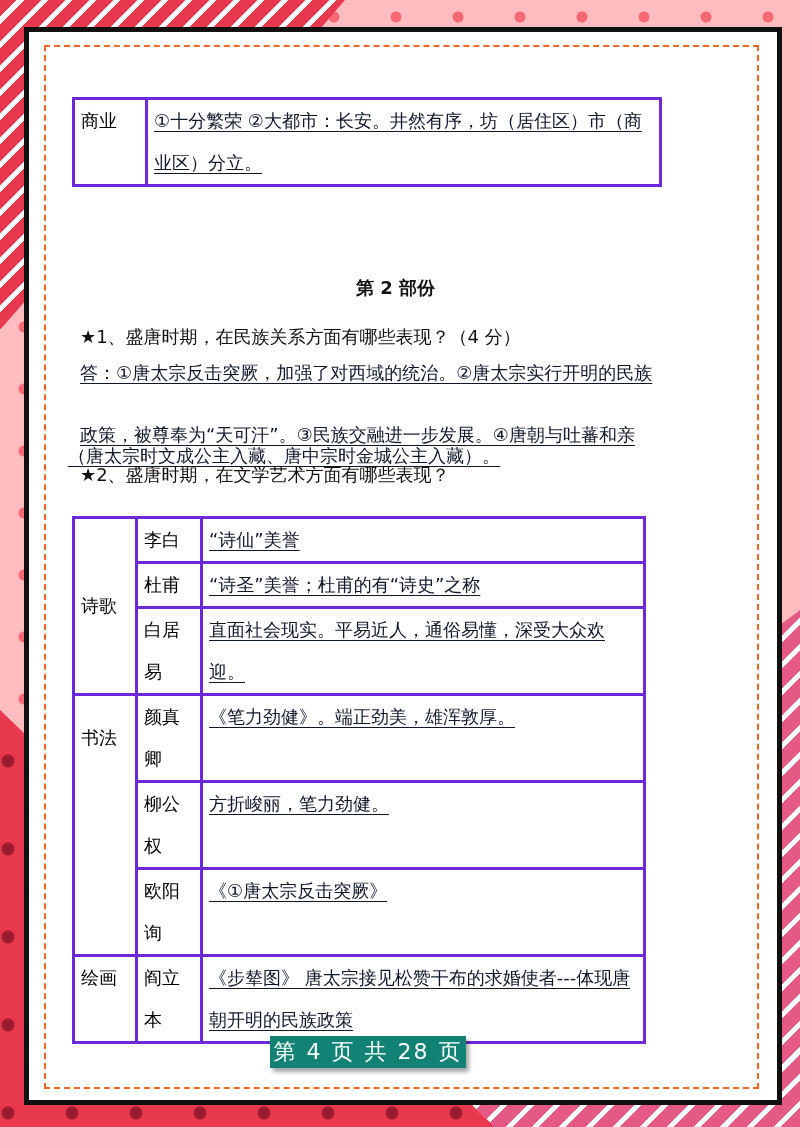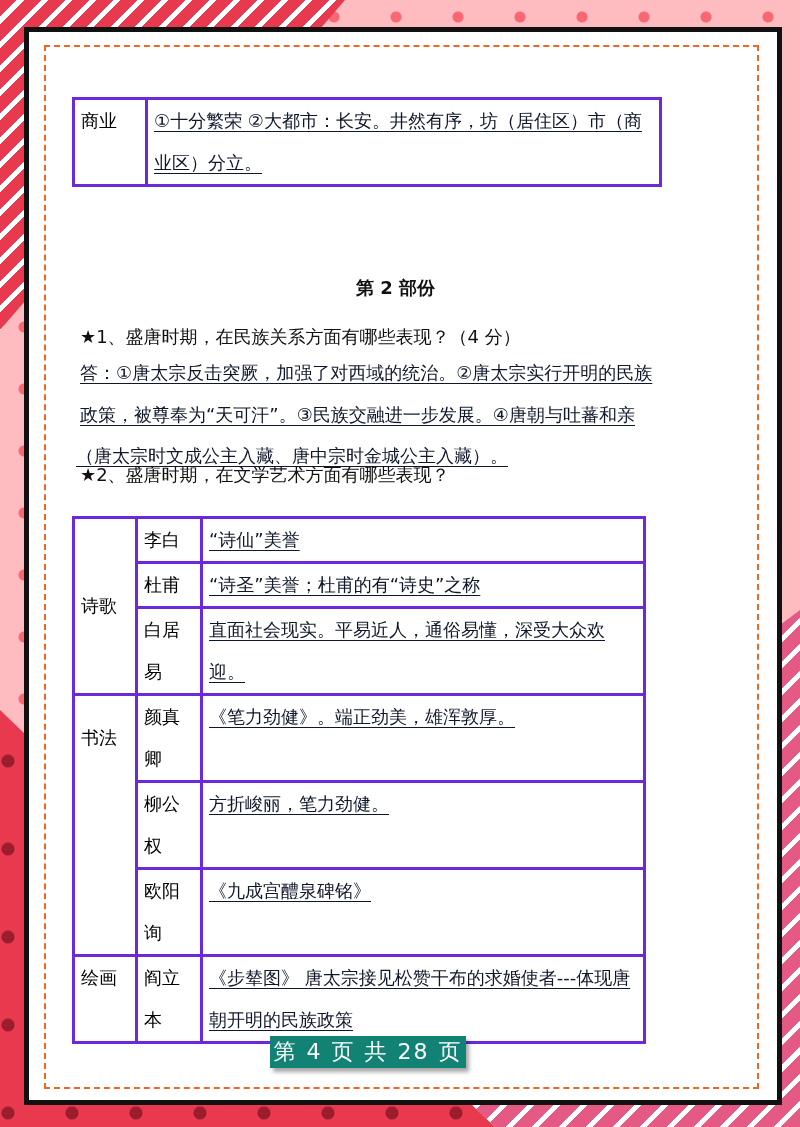--- a/index.html
+++ b/index.html
@@ -49,22 +49,22 @@
       <div class="red">①十分繁荣 ②大都市：长安。井然有序，坊（居住区）市（商</div>
       <div class="red" style="display:inline-block;">业区）分立。</div>
     </td>
   </tr>
 </tbody>
   </table>
 
 <div class="txt title" style="left:356px; top:276px;">第 2 部份</div>
 <div class="txt" style="left:80px; top:318px;margin-top:7px;">★1、盛唐时期，在民族关系方面有哪些表现？（4 分）</div>
 <div class="txt red" style="left:80px; top:361px;">答：①唐太宗反击突厥，加强了对西域的统治。②唐太宗实行开明的民族</div>
-<div class="txt red" style="left:80px; top:403px;">政策，被尊奉为“天可汗”。③民族交融进一步发展。④唐朝与吐蕃和亲</div>
-<div class="txt red" style="left:76px; top:444px;">（唐太宗时文成公主入藏、唐中宗时金城公主入藏）。</div>
+<div class="txt red" style="left:80px; top:423px;">政策，被尊奉为“天可汗”。③民族交融进一步发展。④唐朝与吐蕃和亲</div>
+<div class="txt red" style="left:68px; top:444px;">（唐太宗时文成公主入藏、唐中宗时金城公主入藏）。</div>
 <div class="txt" style="left:80px; top:463px;">★2、盛唐时期，在文学艺术方面有哪些表现？</div>
 
 <table style="left:72px; top:516px; width:574px;">
   <tbody>
       <tr style="height:42px;">
     <td class="mid" rowspan="3" style="width:48px;">诗歌</td>
     <td style="width:50px;">
           <div>李白</div>
         </td>
     <td><span class="red">“诗仙”美誉</span></td>
@@ -95,21 +95,21 @@
           <div>柳公</div>
           <div>权</div>
         </td>
     <td><span class="red">方折峻丽，笔力劲健。</span></td>
   </tr>
   <tr style="height:84px;">
     <td>
           <div>欧阳</div>
           <div>询</div>
         </td>
-    <td><span class="red">《九成宫醴泉碑铭》</span></td>
+    <td><span class="red">《①唐太宗反击突厥》</span></td>
   </tr>
   <tr style="height:84px;">
     <td>绘画</td>
     <td>
           <div>阎立</div>
           <div>本</div>
         </td>
     <td><div class="red">《步辇图》 唐太宗接见松赞干布的求婚使者---体现唐</div><div class="red" style="display:inline-block;">朝开明的民族政策</div></td>
   </tr>
 </tbody>

